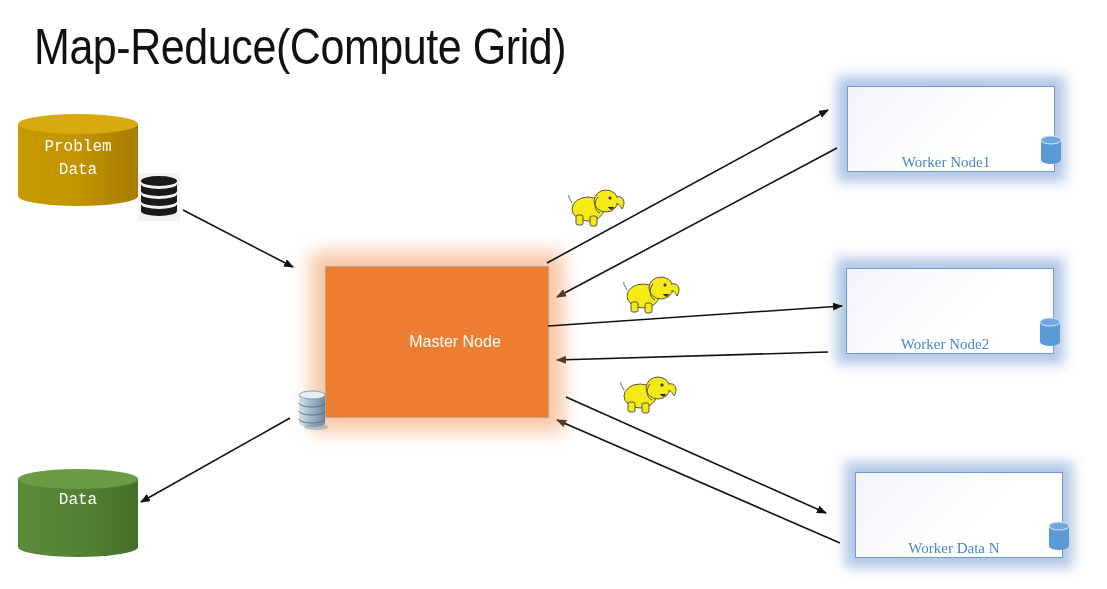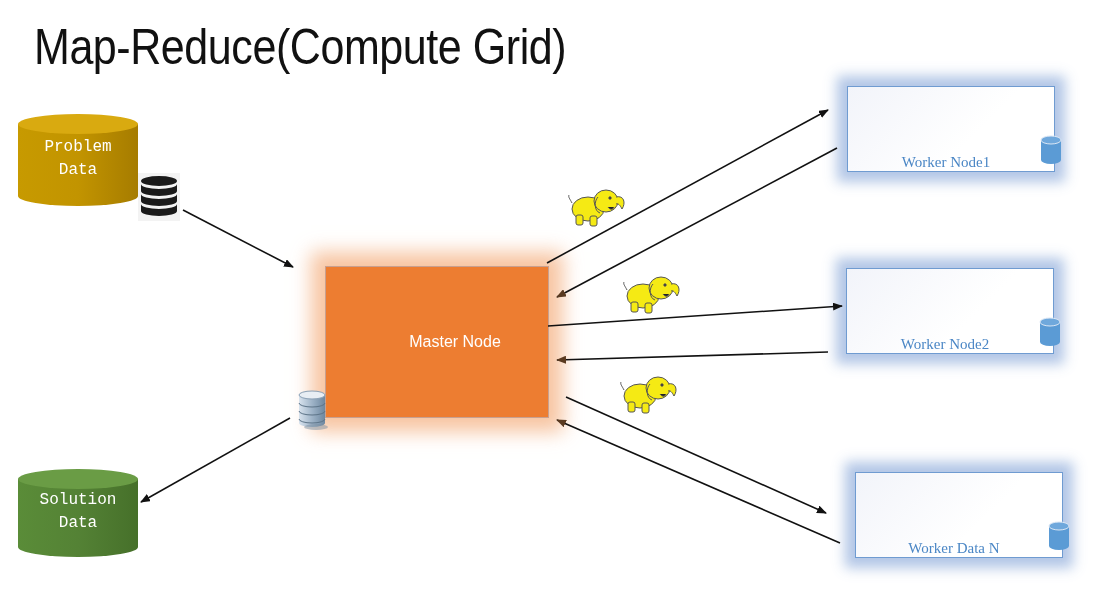--- a/index.html
+++ b/index.html
@@ -56,21 +56,20 @@
       <linearGradient id="green" x1="0" y1="0" x2="1" y2="0">
         <stop offset="0" stop-color="#5a8c38"></stop>
           <stop offset="0.5" stop-color="#548235"></stop>
           <stop offset="1" stop-color="#46702a"></stop>
       </linearGradient>
     </defs>
     <path d="M1 12 L1 80 A60 10 0 0 0 121 80 L121 12 Z" fill="url(#green)"></path>
     <ellipse cx="61" cy="12" rx="60" ry="10" fill="#6a9c45"></ellipse>
   </svg>
   <div class="label" style="top:22px;">
-    <div>Solution</div>
     <div>Data</div>
   </div>
 </div>
 
 <div class="master">
   <span>Master Node</span>
 </div>
 
 <div class="icon" style="left:296px; top:389px; width:34px; height:42px;">
   <svg width="34" height="42">

